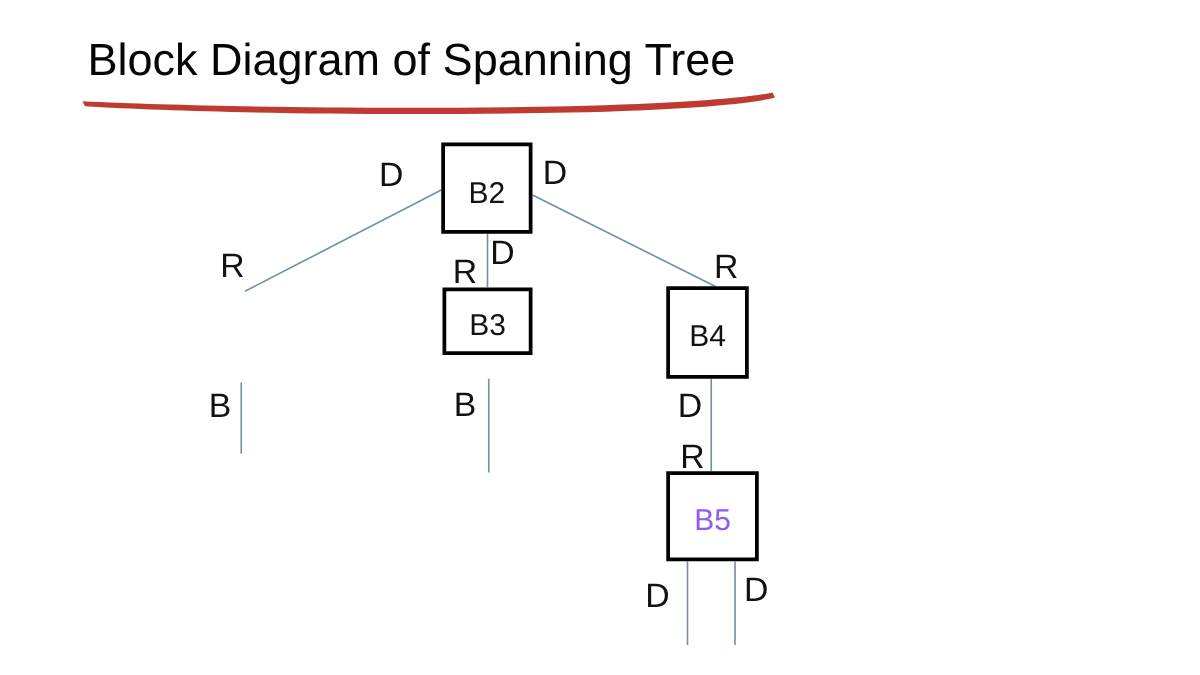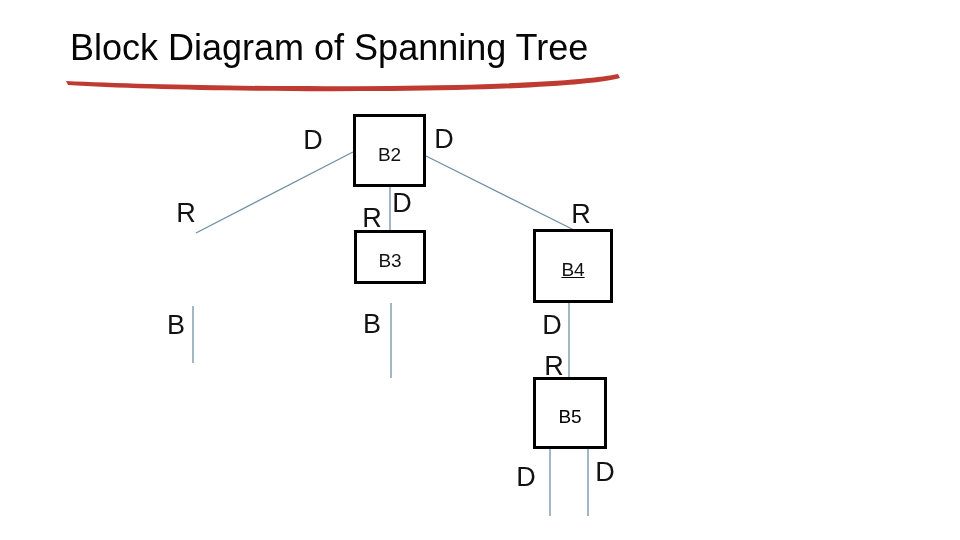--- a/index.html
+++ b/index.html
@@ -28,21 +28,21 @@
   .node-box{
     position:absolute;
     box-sizing:border-box;
     border:3px solid #000000;
     background:#ffffff;
     display:flex;
     align-items:center;
     justify-content:center;
   }
   .node-box .node-label{
-    font-size:19px;
+    font-size:24px;
     color:#121212;
     padding-top:8px;
     letter-spacing:0px;
   }
   .port-label{
     position:absolute;
     transform:translate(-50%,-50%);
     font-size:27px;
     color:#121212;
     line-height:1;
@@ -70,25 +70,25 @@
       </g>
   </svg>
 
   <div class="layer" id="diagram-layer">
       <div class="node-box" style="left: 353px; top: 114px; width: 73px; height: 73px; border-color: rgb(0, 0, 0);">
         <span class="node-label" style="color: rgb(18, 18, 18);">B2</span>
       </div>
       <div class="node-box" style="left: 354px; top: 230px; width: 72px; height: 54px; border-color: rgb(0, 0, 0);">
         <span class="node-label" style="color: rgb(18, 18, 18);">B3</span>
       </div>
-      <div class="node-box" style="left: 533px; top: 229px; width: 80px; height: 74px; border-color: rgb(0, 0, 0); text-decoration: underline;">
+      <div class="node-box" style="left: 533px; top: 229px; width: 66px; height: 74px; border-color: rgb(0, 0, 0);">
         <span class="node-label" style="color: rgb(18, 18, 18);">B4</span>
       </div>
       <div class="node-box" style="left: 533px; top: 377px; width: 74px; height: 72px; border-color: rgb(0, 0, 0);">
-        <span class="node-label" style="color: #000000;">B5</span>
+        <span class="node-label" style="color: #8b5cf6;">B5</span>
       </div>
       <span class="port-label" style="left: 313px; top: 140px; color: rgb(18, 18, 18);">D</span>
       <span class="port-label" style="left: 444px; top: 139px; color: rgb(18, 18, 18);">D</span>
       <span class="port-label" style="left: 402px; top: 203px; color: rgb(18, 18, 18);">D</span>
       <span class="port-label" style="left: 372px; top: 218px; color: rgb(18, 18, 18);">R</span>
       <span class="port-label" style="left: 186px; top: 213px; color: rgb(18, 18, 18);">R</span>
       <span class="port-label" style="left: 581px; top: 214px; color: rgb(18, 18, 18);">R</span>
       <span class="port-label" style="left: 176px; top: 325px; color: rgb(18, 18, 18);">B</span>
       <span class="port-label" style="left: 372px; top: 324px; color: rgb(18, 18, 18);">B</span>
       <span class="port-label" style="left: 552px; top: 325px; color: rgb(18, 18, 18);">D</span>

